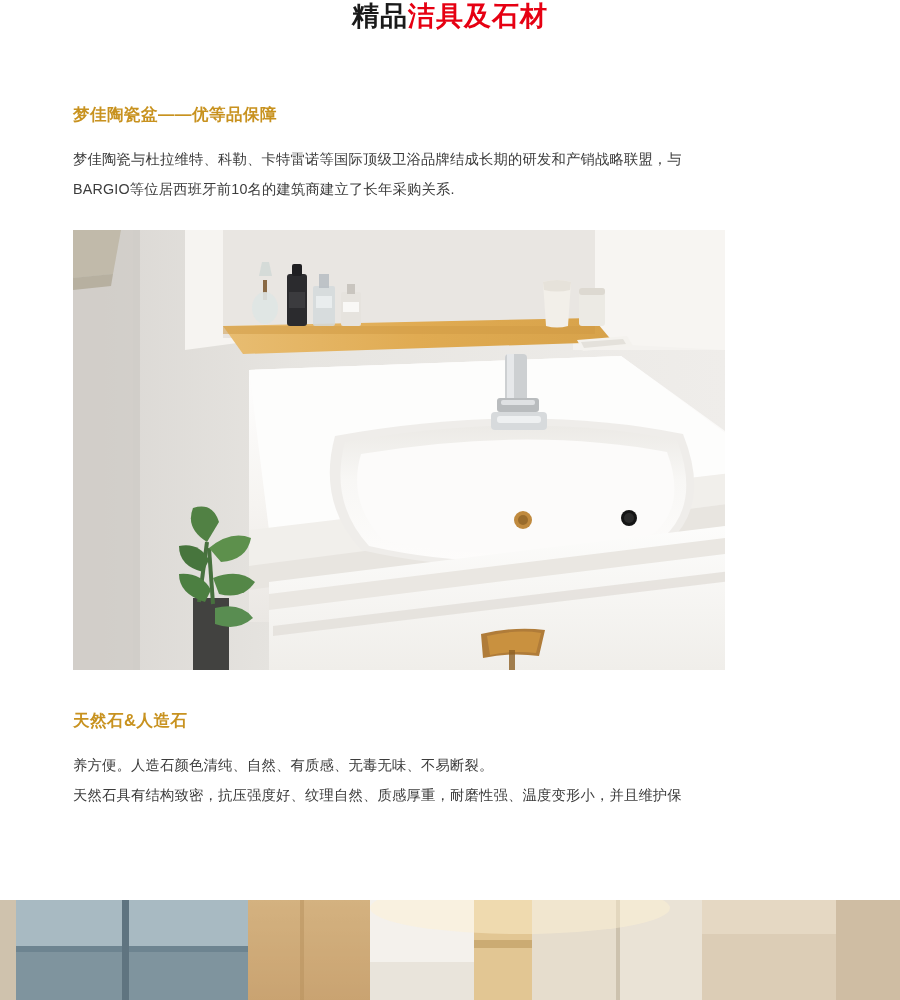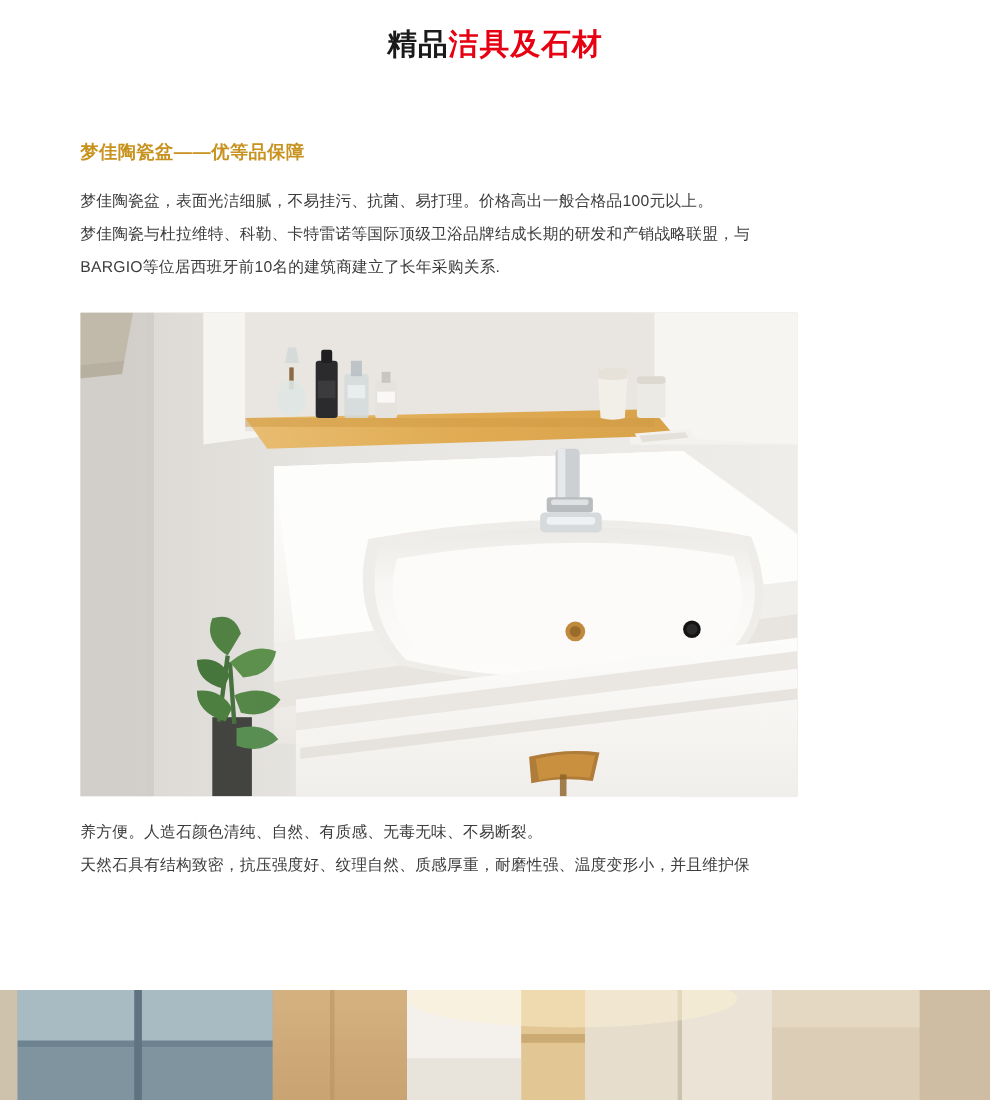--- a/index.html
+++ b/index.html
@@ -20,21 +20,21 @@
     height: 1000px;
     background: #ffffff;
   }
 
   
   .hero-title {
     text-align: center;
     font-size: 27px;
     font-weight: bold;
     letter-spacing: 1px;
-    padding-top: 24px;
+    padding-top: 0;
     line-height: 1.2;
     white-space: nowrap;
   }
   .hero-title .t-dark { color: #1a1a1a; }
   .hero-title .t-red  { color: #e60012; }
 
   
   .section {
     margin: 0 118px 0 73px;
   }
@@ -86,21 +86,20 @@
 
   <div class="hero-title">
     <span class="t-dark">精品</span><span class="t-red">洁具及石材</span>
   </div>
 
   <div class="section" id="sec-ceramic">
 
     <div class="section-heading">梦佳陶瓷盆——优等品保障</div>
 
     <div class="body-text">
-      <p>梦佳陶瓷盆，表面光洁细腻，不易挂污、抗菌、易打理。价格高出一般合格品100元以上。</p>
       <p>梦佳陶瓷与杜拉维特、科勒、卡特雷诺等国际顶级卫浴品牌结成长期的研发和产销战略联盟，与</p>
       <p>BARGIO等位居西班牙前10名的建筑商建立了长年采购关系.</p>
     </div>
 
     <div class="photo-frame">
       <svg width="652" height="440" viewBox="0 0 652 440" xmlns="http://www.w3.org/2000/svg">
         <defs>
           <linearGradient id="wallG" x1="0" y1="0" x2="1" y2="0">
             <stop offset="0" stop-color="#d9d6d2"></stop>
             <stop offset="0.35" stop-color="#e7e5e1"></stop>
@@ -234,20 +233,21 @@
 
         <path d="M0 0 L48 0 L40 44 L0 48 Z" fill="#b3a98f" opacity="0.55"></path>
         <path d="M0 48 L40 44 L38 56 L0 60 Z" fill="#9c9278" opacity="0.5"></path>
 
         <rect x="0" y="0" width="652" height="440" fill="none"></rect>
       </svg>
     </div>
   </div>
 
   <div class="section" id="sec-stone">
+    <div class="section-heading">天然石&amp;人造石</div>
     <div class="body-text">
       <p>养方便。人造石颜色清纯、自然、有质感、无毒无味、不易断裂。</p>
       <p>天然石具有结构致密，抗压强度好、纹理自然、质感厚重，耐磨性强、温度变形小，并且维护保</p>
     </div>
   </div>
 
   <div class="bottom-strip">
     <svg width="900" height="100" viewBox="0 0 900 100" xmlns="http://www.w3.org/2000/svg">
       <defs>
         <linearGradient id="bgWall" x1="0" y1="0" x2="1" y2="0">

